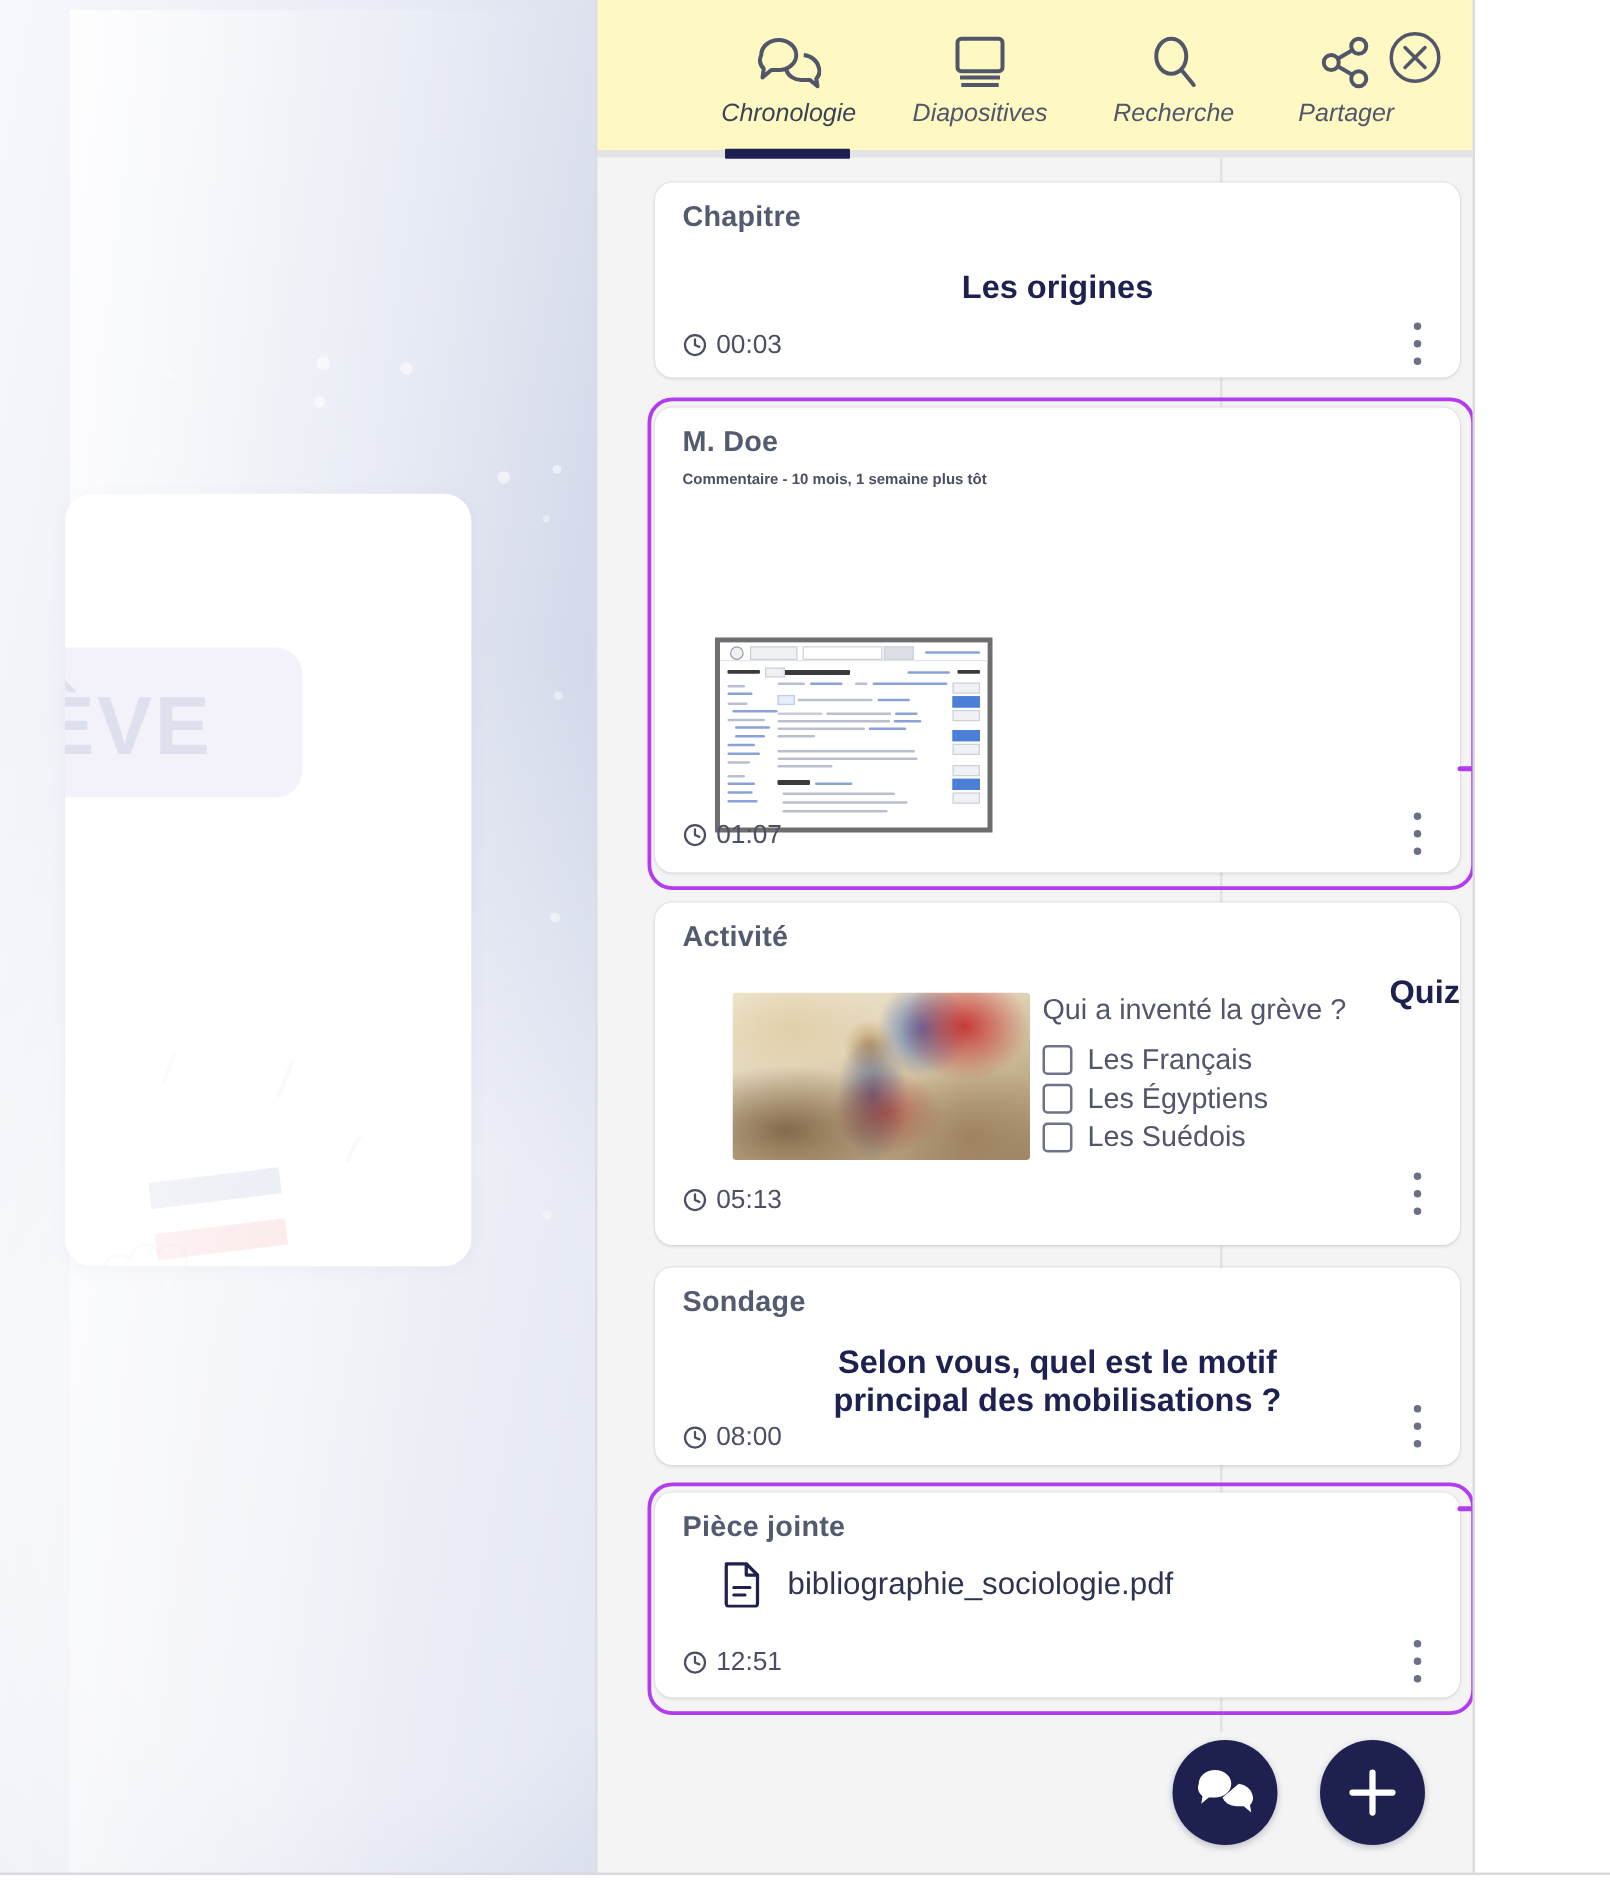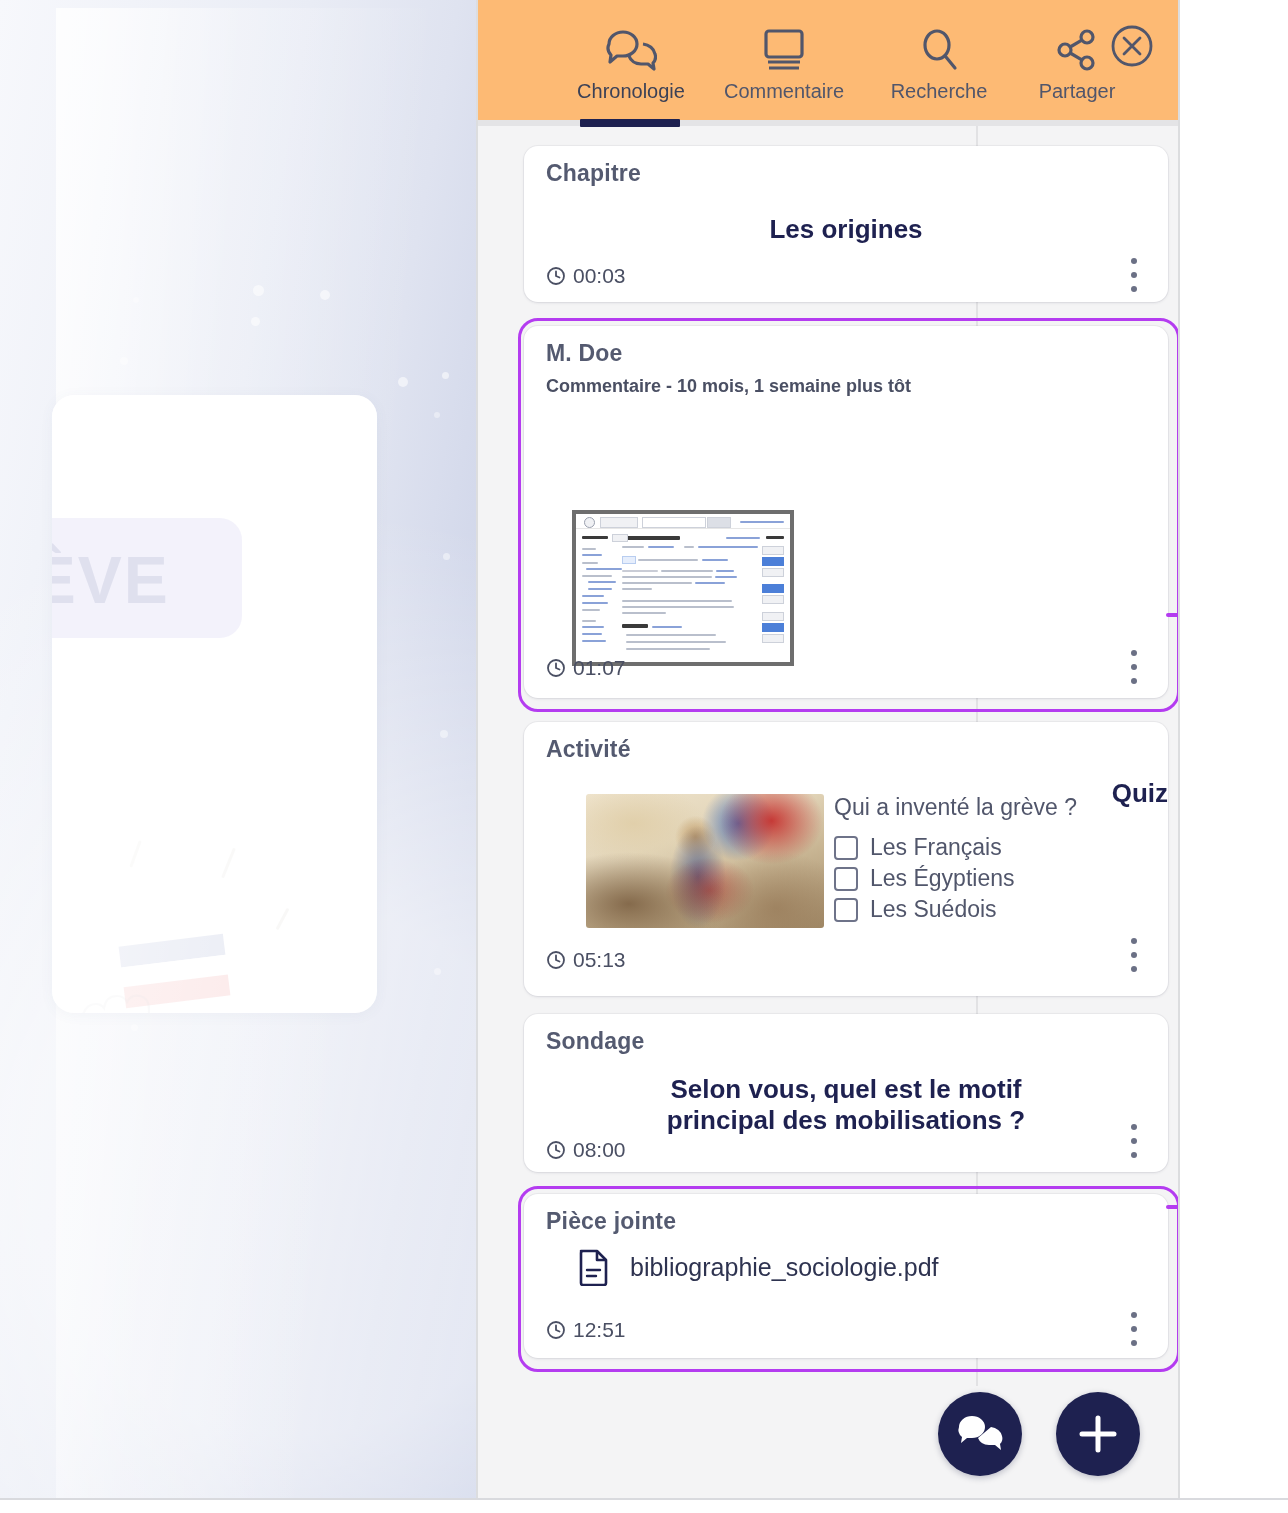--- a/index.html
+++ b/index.html
@@ -80,21 +80,21 @@
   }
   #panel-divider{
     position:absolute;left:476px;top:0;width:2px;height:1499px;background:#dcdddf;
   }
   #panel-right-edge{
     position:absolute;left:1178px;top:0;width:2px;height:1499px;background:#dcdddf;
   }
 
   
   #tabbar{
-    position:absolute;left:0;top:0;width:704px;height:126px;background:#fdba74;
+    position:absolute;left:0;top:0;width:704px;height:126px;background:#fef9c3;font-style:italic;
   }
   #tabbar-bottom-line{
     position:absolute;left:0;top:120px;width:704px;height:6px;background:#e4e4e6;
   }
   .tab{
     position:absolute;top:24px;height:96px;
     display:flex;flex-direction:column;align-items:center;justify-content:flex-start;
     cursor:pointer;
   }
   .tab .tico{height:52px;display:flex;align-items:center;justify-content:center;}
@@ -145,21 +145,21 @@
   }
   .anno-line{position:absolute;height:4px;background:#b43cf0;border-radius:2px;}
   .anno-badge{
     position:absolute;width:44px;height:44px;border-radius:50%;
     background:#b43cf0;color:#ffffff;
     display:flex;align-items:center;justify-content:center;
     font-size:25px;font-weight:bold;
   }
 
   
-  .cmt-meta{position:absolute;left:22px;top:50px;font-size:18px;font-weight:bold;color:#4a4f63;}
+  .cmt-meta{position:absolute;left:22px;top:50px;font-size:12px;font-weight:bold;color:#4a4f63;}
   .cmt-body{
     position:absolute;left:48px;top:78px;width:580px;
     font-size:23px;line-height:1.33;color:#51566b;
   }
   .cmt-link{
     position:absolute;left:48px;top:148px;width:600px;
     font-size:23px;color:#2b5cd9;font-weight:bold;
     display:flex;align-items:center;gap:10px;white-space:nowrap;
     cursor:pointer;
   }
@@ -300,21 +300,21 @@
 
       <div class="tab" style="left:228px;width:160px;">
         <span class="tico">
           <svg viewBox="0 0 52 48" width="52" height="48">
             <g fill="none" stroke="#51566b" stroke-width="3.2" stroke-linejoin="round">
               <rect x="8" y="5" width="36" height="26" rx="3"></rect>
               <path d="M10 36 h32 M11 42 h30"></path>
             </g>
           </svg>
         </span>
-        <span class="tlabel">Commentaire</span>
+        <span class="tlabel">Diapositives</span>
       </div>
 
       <div class="tab" style="left:390px;width:146px;">
         <span class="tico">
           <svg viewBox="0 0 52 48" width="52" height="48">
             <g fill="none" stroke="#51566b" stroke-width="3.2" stroke-linecap="round">
               <ellipse cx="24" cy="19" rx="12" ry="14"></ellipse>
               <path d="M33 31 L42 42"></path>
             </g>
           </svg>

